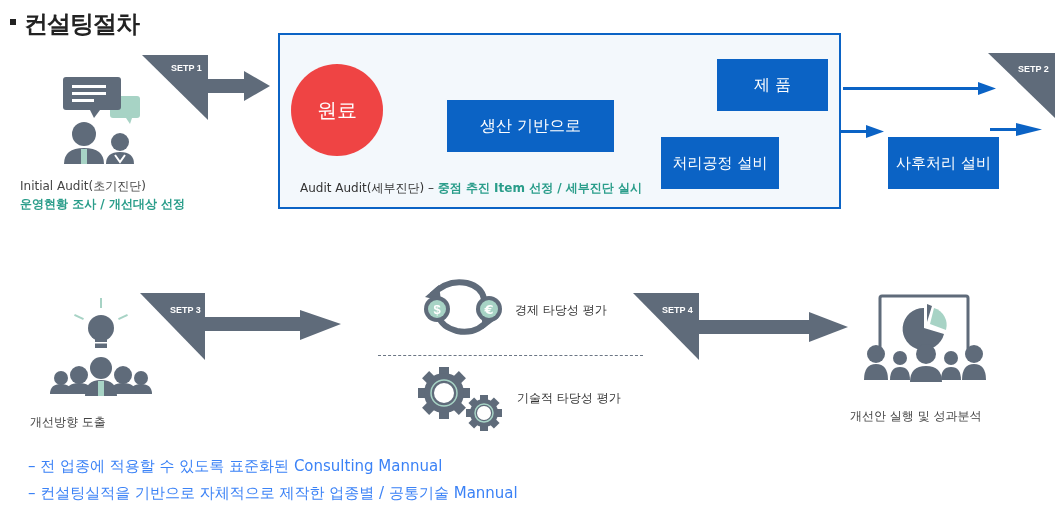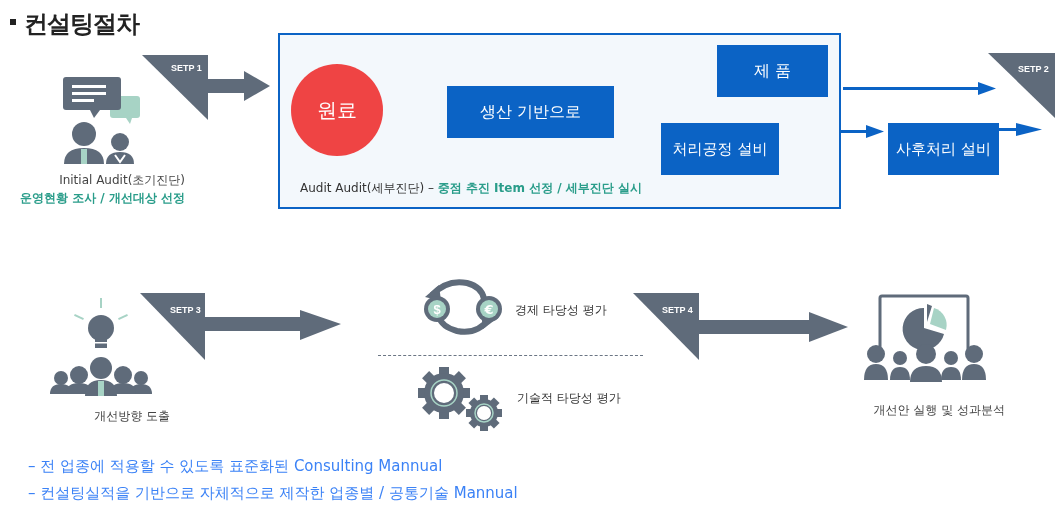--- a/index.html
+++ b/index.html
@@ -5,23 +5,23 @@
   html, body { margin:0; padding:0; background:#ffffff; }
   body { width:1060px; height:519px; position:relative; overflow:hidden;
          font-family:"DejaVu Sans","Liberation Sans",sans-serif; color:#444; }
   .abs { position:absolute; }
   .title { left:10px; top:8px; font-size:24px; font-weight:bold; color:#222; letter-spacing:-1px; }
   .title .bullet { display:inline-block; width:6px; height:6px; background:#222; vertical-align:middle; margin-right:8px; position:relative; top:-3px; }
   .gray { fill:#5f6b7a; }
   .mint { fill:#a7d3c5; }
   .setp { font-family:"Liberation Sans",sans-serif; font-size:9px; font-weight:bold; fill:#fff; }
   .fullbox { left:278px; top:33px; width:563px; height:176px; border:2px solid #0b63c5; background:#f3f8fc; box-sizing:border-box; }
-  .bluebox { background:#0b63c5; color:#fff; display:flex; align-items:center; justify-content:center; font-size:16px; }
+  .bluebox { background:#0b63c5; color:#fff; display:flex; align-items:center; justify-content:center; font-size:16px;margin-top:14px; }
   .circle { left:291px; top:64px; width:92px; height:92px; border-radius:50%; background:#ef4444; color:#fff; display:flex; align-items:center; justify-content:center; font-size:20px; }
-  .label { font-size:12px; color:#444; text-align:right; white-space:nowrap; }
+  .label { font-size:12px; color:#444; text-align:left; white-space:nowrap;margin-top:6px; }
   .teal { color:#2a9d8a; font-weight:bold; }
   .fullaudit { left:300px; top:180px; font-size:12px; color:#333; white-space:nowrap; }
   .note { font-size:15px; color:#3b82f6; white-space:nowrap; }
   .dashed { left:378px; top:355px; width:265px; border-top:1.5px dashed #6b7684; }
   .sublabel { font-size:12px; color:#333; white-space:nowrap; }
 </style>
 </head>
 <body>
 
 <div class="abs title">

